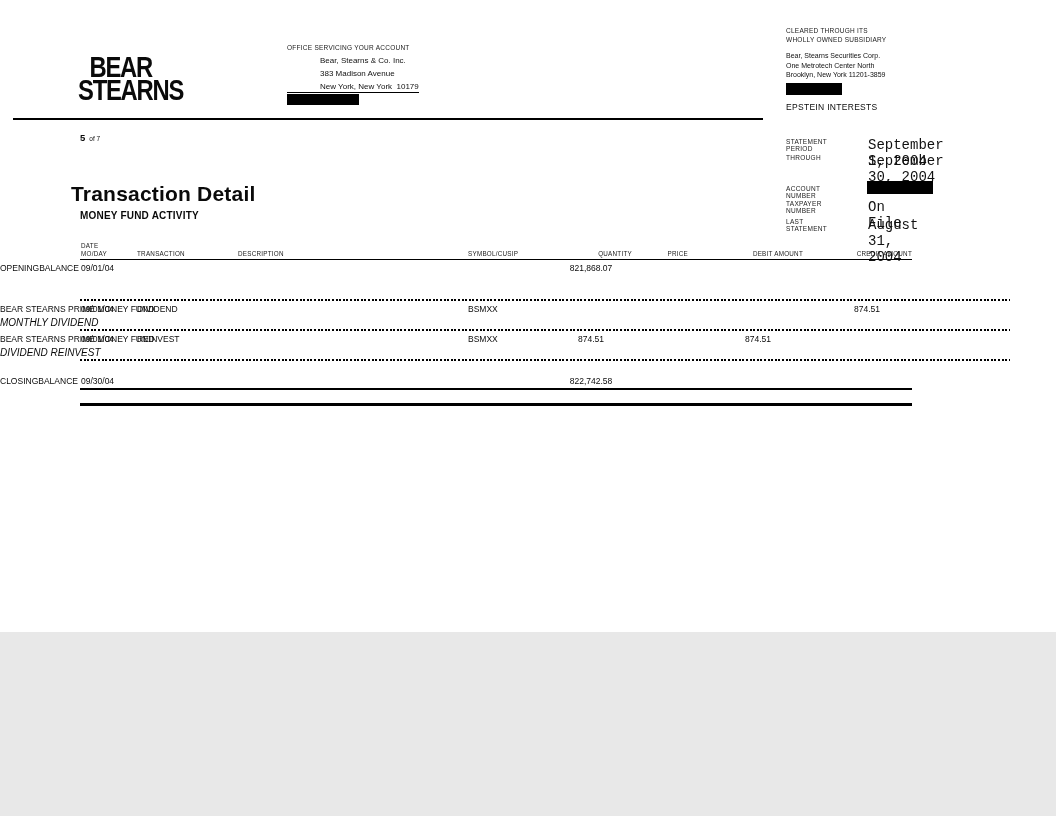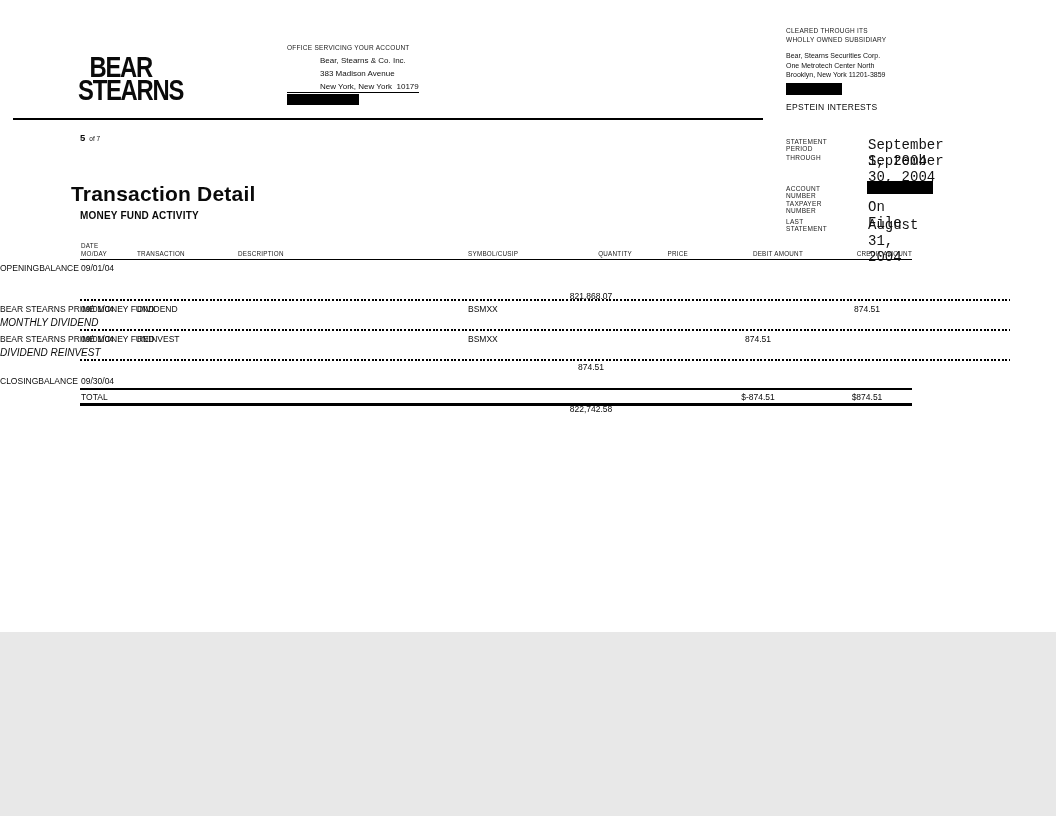--- a/index.html
+++ b/index.html
@@ -76,21 +76,21 @@
   .th-credit { left: 822px; top: 250px; width: 90px; text-align: right; }
   .header-rule { left: 80px; top: 259px; width: 832px; border-top: 1.5px solid #000; }
 
   .trow { position: absolute; left: 0; width: 1056px; height: 26px; font-size: 8.5px; }
   .trow span, .trow .desc { position: absolute; top: 0; text-align: center; }
   .c-date { left: 81px; }
   .c-txn { left: 137px; }
   .c-desc { left: 238px; width: 220px; }
   .c-desc .d2 { font-size: 10px; margin-top: 3px; font-style: italic; }
   .c-sym { left: 468px; }
-  .c-qty { left: 550px; width: 82px; text-align: right; margin-top: 28px; }
+  .c-qty { left: 550px; width: 82px; text-align: right; }
   .c-debit { left: 713px; width: 90px; text-align: right; }
   .c-credit { left: 822px; width: 90px; text-align: right; }
   .row1 { top: 263px; }
   .row2 { top: 304px; }
   .row3 { top: 334px; }
   .row4 { top: 376px; }
   .rowt { top: 392px; }
 
   .dotted { position: absolute; left: 80px; width: 930px; height: 2px;
     background: repeating-linear-gradient(to right, #000 0 2px, transparent 2px 3.6px); }
@@ -211,25 +211,20 @@
   <div class="trow row4">
     <span class="c-date">09/30/04</span>
     <div class="c-desc">
       <div>CLOSINGBALANCE</div>
     </div>
     <span class="c-qty">822,742.58</span>
   </div>
 
   <div class="abs closing-rule"></div>
 
-  <div class="trow rowt">
-    <span class="c-date">TOTAL</span>
-    <span class="c-debit">$-874.51</span>
-    <span class="c-credit">$874.51</span>
-  </div>
 
   <div class="abs total-rule"></div>
 
   <span class="footer-item f1">027</span>
   <span class="footer-item f2">10/01/04;07:49  001</span>
   <span class="footer-item f3">V863</span>
 
 </div>
 
 </body></html>

